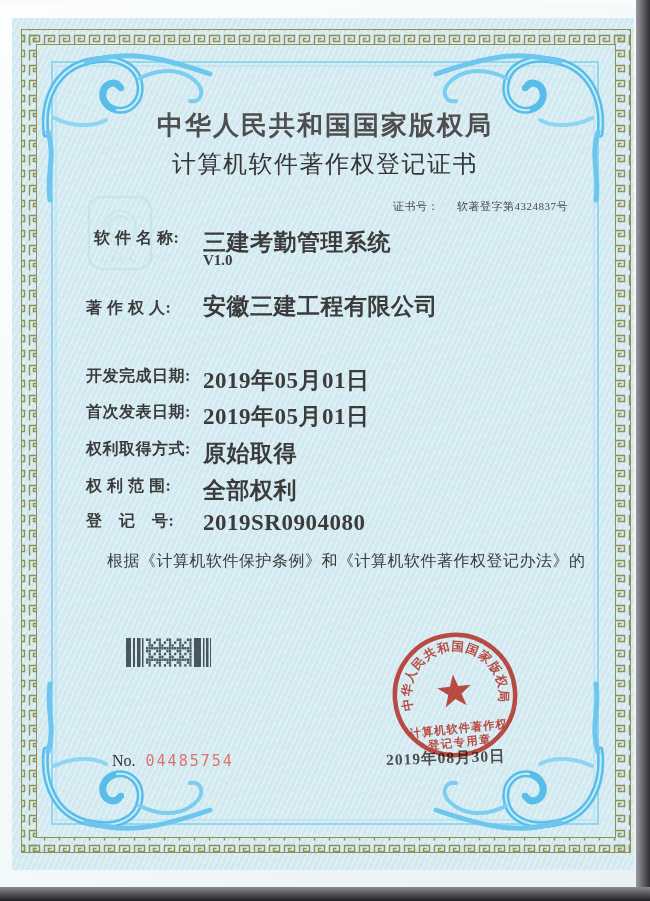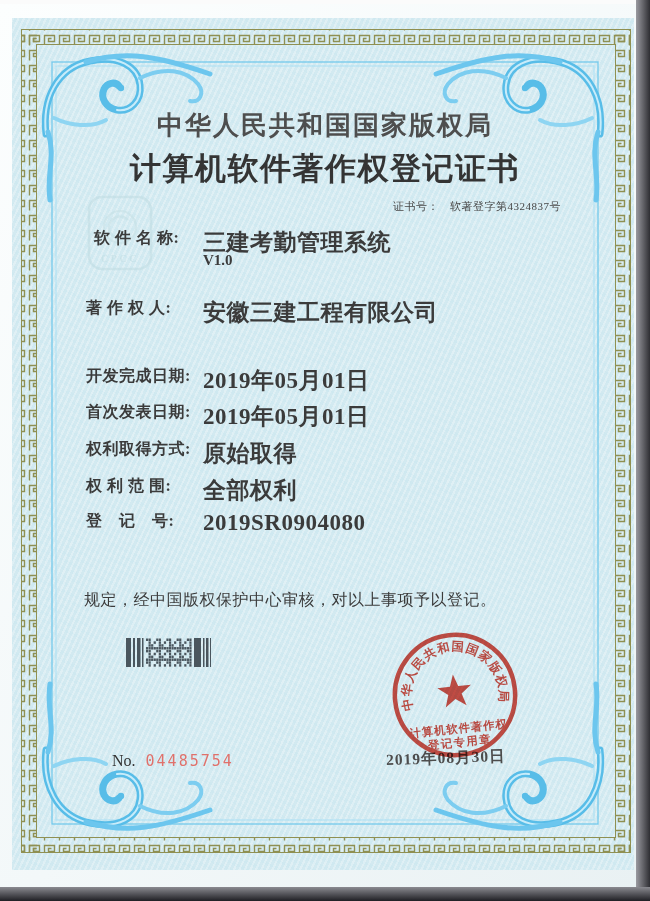--- a/index.html
+++ b/index.html
@@ -21,29 +21,29 @@
     background-color:#d8ecf2;
     background-image:
       repeating-linear-gradient(115deg, rgba(255,255,255,.20) 0 2px, rgba(165,215,230,.10) 2px 5px),
       repeating-linear-gradient(25deg, rgba(185,226,238,.12) 0 3px, rgba(255,255,255,0) 3px 7px);}
   .frame{position:absolute;left:0;top:0;width:622px;height:852px;}
   
   .abs{position:absolute;white-space:nowrap;}
   .authority{left:0;top:108px;width:650px;text-align:center;
     font-size:26px;font-weight:700;letter-spacing:2px;color:#4e4e4e;}
   .cert-title{left:0;top:148px;width:650px;text-align:center;
-    font-size:31px;font-weight:700;letter-spacing:1.5px;color:#343434;}
+    font-size:24px;font-weight:400;letter-spacing:1.5px;color:#343434;}
   .certno{left:393px;top:199px;font-size:11px;color:#474747;letter-spacing:.5px;}
-  .certno .val{margin-left:11px;}
+  .certno .val{margin-left:18px;}
   .field{font-size:16px;font-weight:600;color:#3b3b3b;}
   .field .lbl{position:absolute;left:86px;letter-spacing:.5px;}
   .field .val{position:absolute;left:203px;font-size:23px;letter-spacing:.5px;}
   .row-soft .lbl{top:228px;margin-left:8px;}  .row-soft .val{top:227px;}
   .version{left:203px;top:252px;font-size:15px;font-weight:600;color:#3b3b3b;}
-  .row-owner .lbl{top:298px;} .row-owner .val{top:297px;}
+  .row-owner .lbl{top:298px;} .row-owner .val{top:291px;}
   .row-dev .lbl{top:366px;}   .row-dev .val{top:365px;}
   .row-pub .lbl{top:402px;}   .row-pub .val{top:401px;}
   .row-acq .lbl{top:439px;}   .row-acq .val{top:438px;}
   .row-scope .lbl{top:476px;} .row-scope .val{top:475px;}
   .row-reg .lbl{top:511px;}   .row-reg .val{top:510px;}
   .stmt{font-size:16px;color:#3b3b3b;letter-spacing:.5px;font-weight:500;}
   .stmt1{left:107px;top:551px;}
   .stmt2{left:84px;top:590px;}
   .barcode{left:126px;top:636px;width:98px;height:33px;}
   .issue-date{left:386px;top:748px;font-size:15.5px;color:#4d4d4d;
@@ -140,21 +140,21 @@
   <div class="field row-scope">
     <span class="abs lbl">权 利 范 围:</span>
     <span class="abs val">全部权利</span>
   </div>
 
   <div class="field row-reg">
     <span class="abs lbl">登　记　号:</span>
     <span class="abs val">2019SR0904080</span>
   </div>
 
-  <div class="abs stmt stmt2">规定，经中国版权保护中心审核，对以上事项予以登记。</div>
+  <div class="abs stmt stmt1">根据《计算机软件保护条例》和《计算机软件著作权登记办法》的</div>
 
   <svg class="abs barcode" viewBox="0 0 98 33">
     <g fill="#4a565e">
       <rect x="0" y="2" width="5" height="29"></rect>
       <rect x="7" y="2" width="2" height="29"></rect>
       <rect x="11" y="2" width="3.5" height="29"></rect>
       <rect x="16" y="2" width="1.5" height="29"></rect>
       <g transform="translate(20,2.5)" id="bc-matrix">
           <rect x="0.00" y="0.00" width="2.2" height="2.5"></rect>
           <rect x="0.00" y="8.55" width="2.2" height="2.5"></rect>

